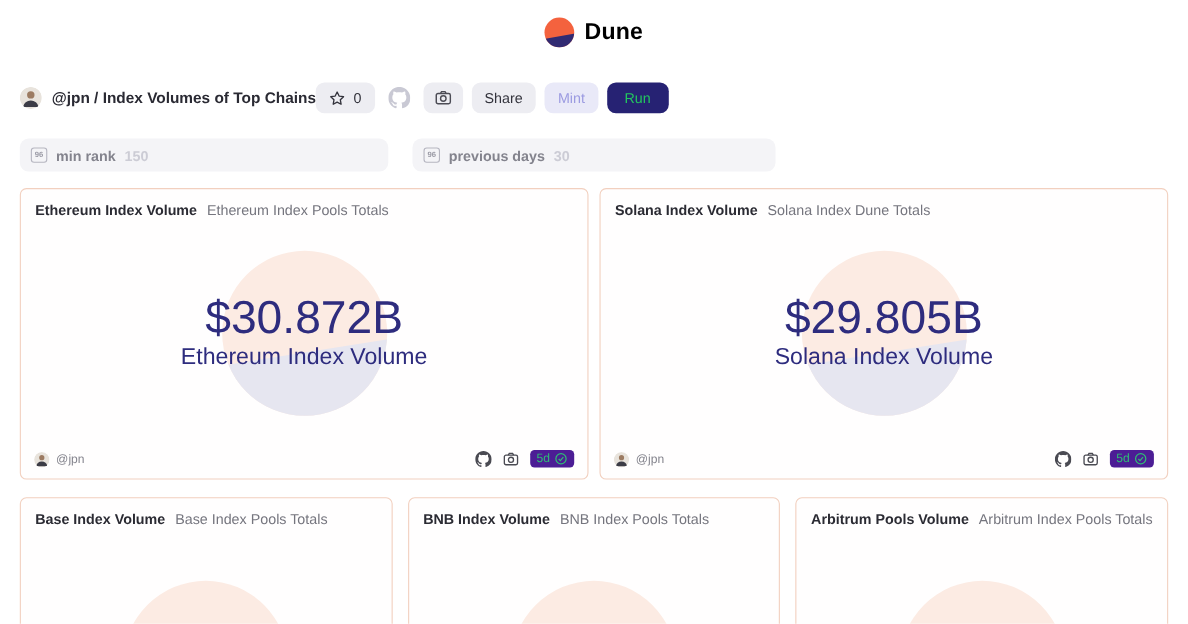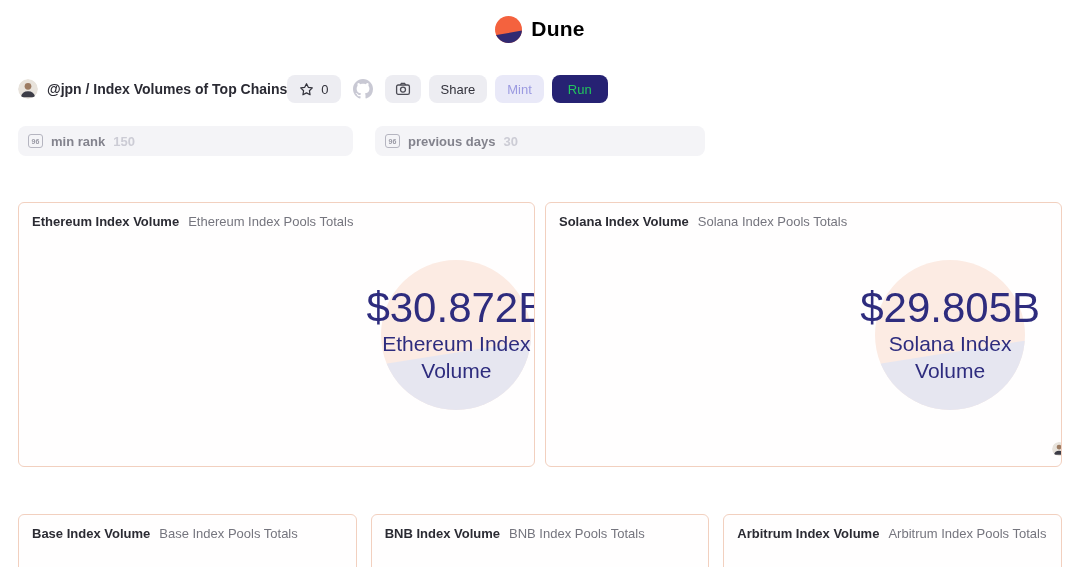--- a/index.html
+++ b/index.html
@@ -35,21 +35,21 @@
   .param-icon { width:15px; height:14px; border:1px solid #b5b5c0; border-radius:3px; color:#9a9aa5;
                 font-size:7px; display:inline-flex; align-items:center; justify-content:center; flex:0 0 auto; }
   .param-label { font-size:13px; color:#83838d; white-space:nowrap; }
   .param-value { font-size:13px; color:#ccccd5; white-space:nowrap; }
 
   
   .row { margin:15px 18px 0; display:flex; }
   .row-1 { gap:10px; } .row-1 .card { flex:1; height:265px; }
   .row-2 { margin-top:16px; gap:14px; } .row-2 .card { flex:1; height:270px; }
   .card { border:1px solid #f2d0bf; border-radius:6px; background:#fffefe;
-          display:flex; overflow:hidden;margin-top:31px; }
+          display:flex; flex-direction:column; overflow:hidden; }
   .card-head { padding:11px 13px 6px; display:flex; align-items:baseline; gap:9px; }
   .card-title { font-size:13px; font-weight:bold; color:#2b2b33; cursor:pointer; white-space:nowrap; }
   .card-subtitle { font-size:13px; color:#75757e; cursor:pointer; white-space:nowrap; }
   .card-body { flex:1; position:relative; display:flex; align-items:center; justify-content:center; }
   .watermark { position:absolute; left:50%; top:50%; width:150px; height:150px; transform:translate(-50%,-50%);
                border-radius:50%; background:#fcebe3; overflow:hidden; }
   .wm-bottom { position:absolute; left:-20%; right:-20%; bottom:-14%; height:52%; background:#e6e6f0; transform:rotate(-9deg); }
   .counter { position:relative; text-align:center; color:#2e2c7e; }
   .counter-value { font-size:42px; line-height:1.1; }
   .counter-label { font-size:21px; line-height:1.25; }
@@ -163,21 +163,21 @@
               <path d="M5.2 8.3l2 2 3.6-4.2"></path>
             </svg>
         </span>
       </div>
     </div>
   </div>
 
   <div class="card">
     <div class="card-head">
       <span class="card-title">Solana Index Volume</span>
-      <span class="card-subtitle">Solana Index Pools Totals</span>
+      <span class="card-subtitle">Solana Index Dune Totals</span>
     </div>
     <div class="card-body">
       <div class="watermark">
           <div class="wm-bottom"></div>
         </div>
       <div class="counter">
         <div class="counter-value">$29.805B</div>
         <div class="counter-label">Solana Index Volume</div>
       </div>
     </div>
@@ -234,21 +234,21 @@
       <span class="card-subtitle">BNB Index Pools Totals</span>
     </div>
     <div class="card-body">
       <div class="watermark"></div>
 
     </div>
   </div>
 
   <div class="card">
     <div class="card-head">
-      <span class="card-title">Arbitrum Index Volume</span>
+      <span class="card-title">Arbitrum Pools Volume</span>
       <span class="card-subtitle">Arbitrum Index Pools Totals</span>
     </div>
     <div class="card-body">
       <div class="watermark"></div>
 
     </div>
   </div>
 </div>
 
 </body></html>

